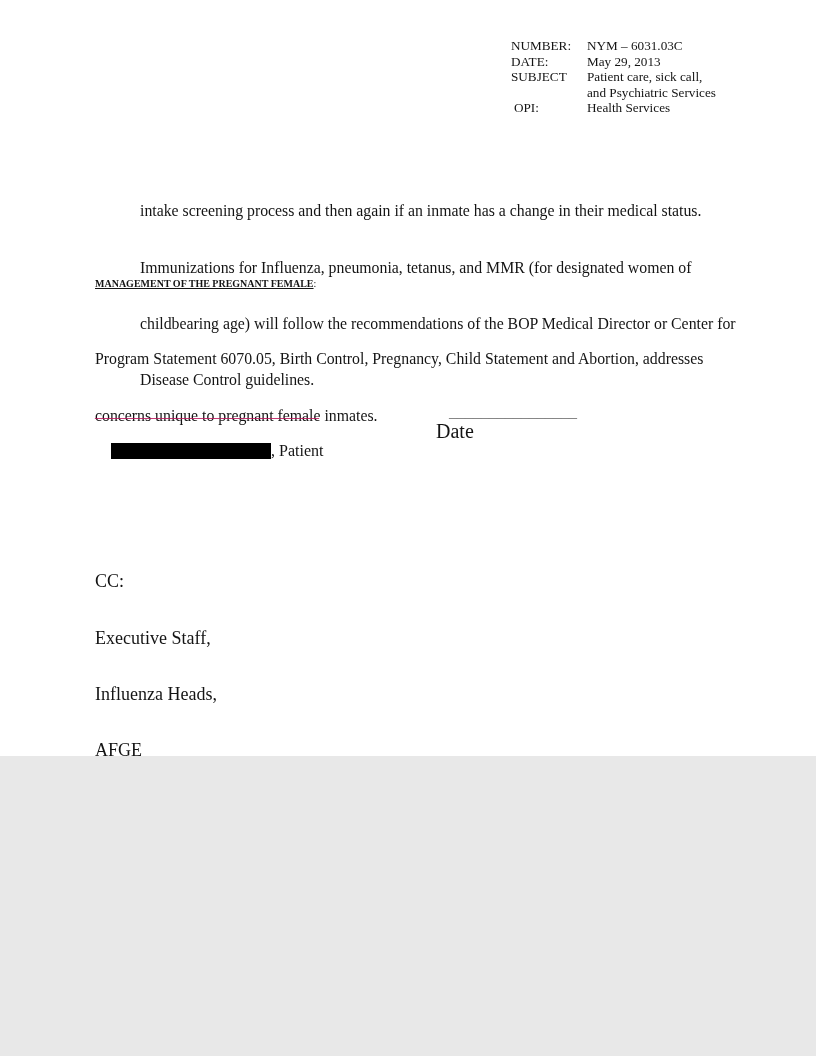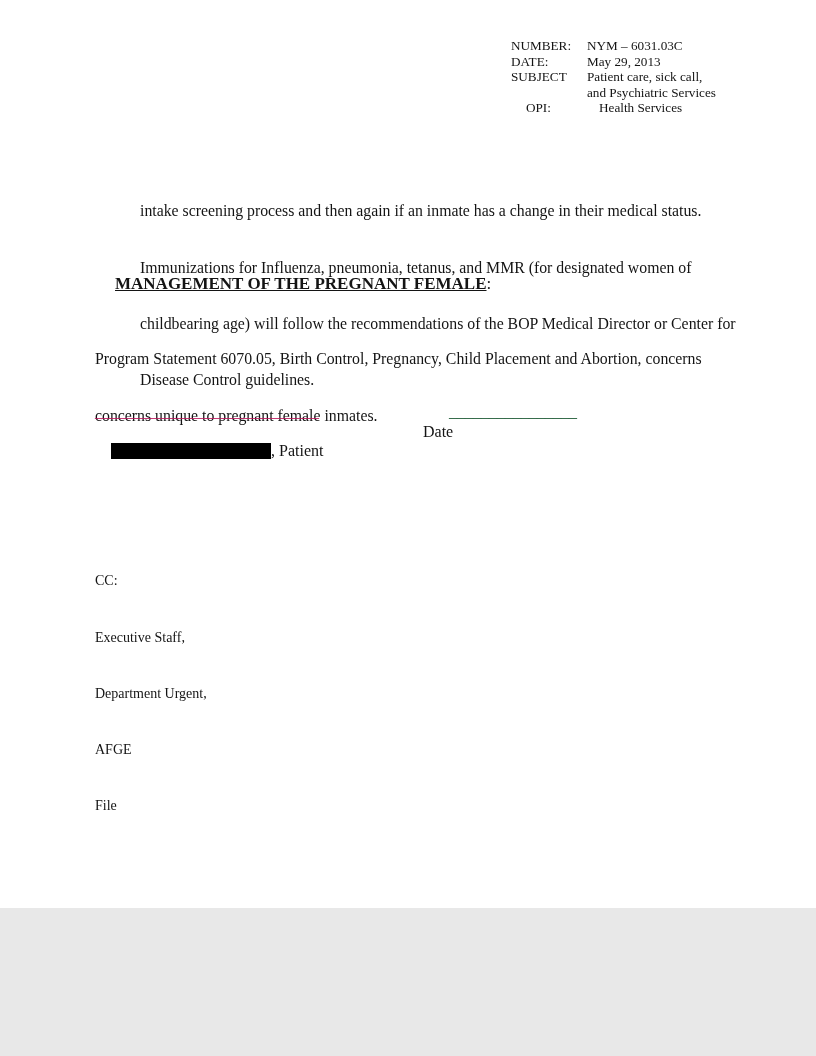--- a/index.html
+++ b/index.html
@@ -3,21 +3,21 @@
 <meta charset="utf-8">
 <style>
   html, body {
     margin: 0;
     padding: 0;
     background: #e8e8e8;
   }
   .page {
     position: relative;
     width: 816px;
-    height: 908px;
+    height: 756px;
     background: #ffffff;
     margin: 0 auto;
     font-family: "Liberation Serif", "DejaVu Serif", serif;
     color: #141414;
     overflow: hidden;
   }
 
   
   .header-block {
     position: absolute;
@@ -25,87 +25,86 @@
     top: 38px;
     width: 230px;
     font-size: 13.2px;
     line-height: 15.5px;
   }
   .hrow { display: flex; }
   .hlabel {
     flex: 0 0 76px;
     white-space: pre;
   }
-  .hrow.opi .hlabel { padding-left: 3px; flex-basis: 73px; margin-left: 12px; }
+  .hrow.opi .hlabel { padding-left: 3px; flex-basis: 73px; }
   .hvalue { white-space: pre; }
 
   
   .para {
     position: absolute;
     left: 95px;
     font-size: 15.8px;
     line-height: 18.7px;
     white-space: pre;
   }
   .p1 { top: 165px; margin-left: 45px; }
   .p2 { top: 313px; }
 
   .heading {
     position: absolute;
     left: 95px;
     top: 274px;
-    font-size: 17px;
+    font-size: 10px;
     line-height: 19px;
     font-weight: bold;
-    margin-left: 20px;
   }
   .heading .underlined { text-decoration: underline; }
   .heading .colon { font-weight: normal; }
 
   
   .sig-line {
     position: absolute;
     top: 403px;
     font-size: 16px;
     line-height: 18.7px;
     letter-spacing: 0;
     white-space: pre;
   }
   .sig-line.left  { left: 95px;  color: #be185d; }
-  .sig-line.right { left: 449px; color: #14532d; }
+  .sig-line.right { left: 449px; color: #737373; }
 
   .sig-name-row {
     position: absolute;
     left: 95px;
     top: 422px;
     font-size: 16px;
     line-height: 19px;
     white-space: pre;
   }
   .redaction {
     display: inline-block;
     width: 160px;
     height: 16px;
     background: #000000;
     vertical-align: -3px;
   }
   .date-label {
     position: absolute;
-    left: 423px;
+    left: 436px;
     top: 422px;
-    font-size: 16px;
+    font-size: 20px;
     line-height: 19px;
   }
 
   
   .cc-block {
     position: absolute;
     left: 95px;
     top: 535px;
-    font-size: 14px;
+    font-size: 18px;
     line-height: 18.7px;
     white-space: pre;
   }
 </style>
 </head>
 <body>
 
 <div class="page">
 
   <div class="header-block">
@@ -136,34 +135,34 @@
     <div class="line">Immunizations for Influenza, pneumonia, tetanus, and MMR (for designated women of</div>
     <div class="line">childbearing age) will follow the recommendations of the BOP Medical Director or Center for</div>
     <div class="line">Disease Control guidelines.</div>
   </div>
 
   <div class="heading">
     <span class="underlined">MANAGEMENT OF THE PREGNANT FEMALE</span><span class="colon">:</span>
   </div>
 
   <div class="para p2">
-    <div class="line">Program Statement 6070.05, Birth Control, Pregnancy, Child Placement and Abortion, concerns</div>
+    <div class="line">Program Statement 6070.05, Birth Control, Pregnancy, Child Statement and Abortion, addresses</div>
     <div class="line">concerns unique to pregnant female inmates.</div>
   </div>
 
   <div class="sig-line left">____________________________</div>
   <div class="sig-line right">________________</div>
 
   <div class="sig-name-row">
     <span class="redaction"></span><span>, Patient</span>
   </div>
 
   <div class="date-label">Date</div>
 
   <div class="cc-block">
     <div class="line">CC:</div>
     <div class="line">Executive Staff,</div>
-    <div class="line">Department Urgent,</div>
+    <div class="line">Influenza Heads,</div>
     <div class="line">AFGE</div>
     <div class="line">File</div>
   </div>
 
 </div>
 
 </body></html>

